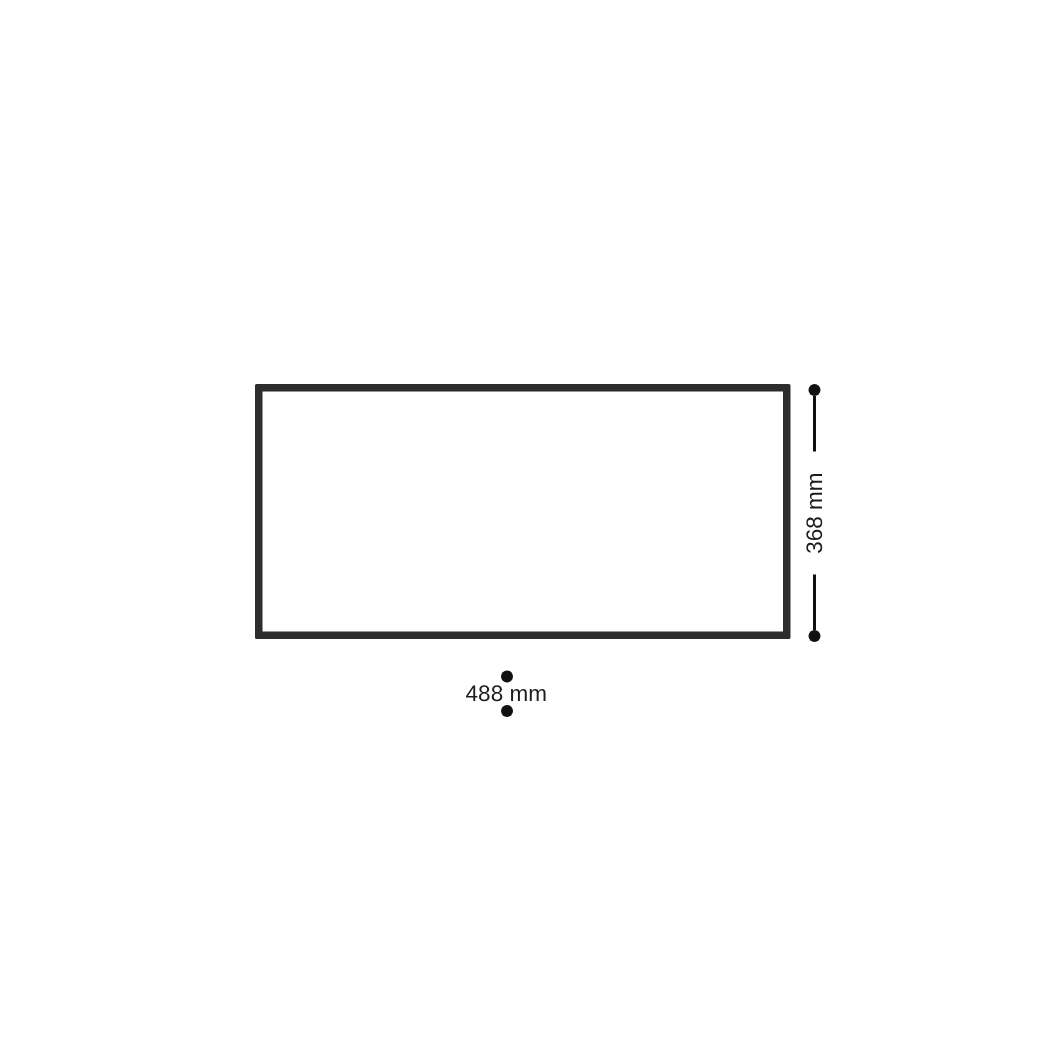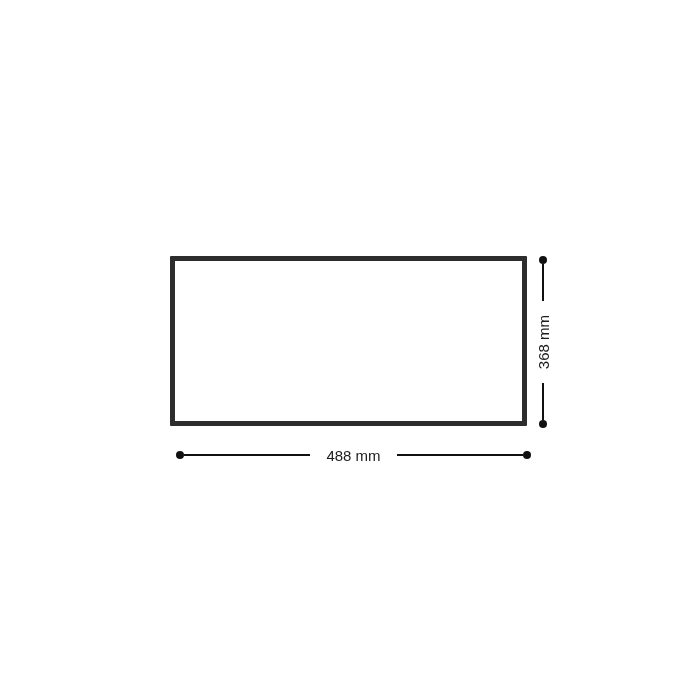--- a/index.html
+++ b/index.html
@@ -51,26 +51,26 @@
     color: #1c1c1c;
     font-size: 15px;
     line-height: 1;
     white-space: nowrap;
     flex: 0 0 auto;
   }
 
   
   .dim-width {
     position: absolute;
-    left: 176px;
+    left: 160px;
     top: 447px;
     width: 355px;
     height: 16px;
     display: flex;
-    flex-direction: row;
+    flex-direction: column;
     align-items: center;
   }
   .dim-width .dim-label {
     padding: 0 16px;
   }
 
   
   .dim-height {
     position: absolute;
     left: 535px;

